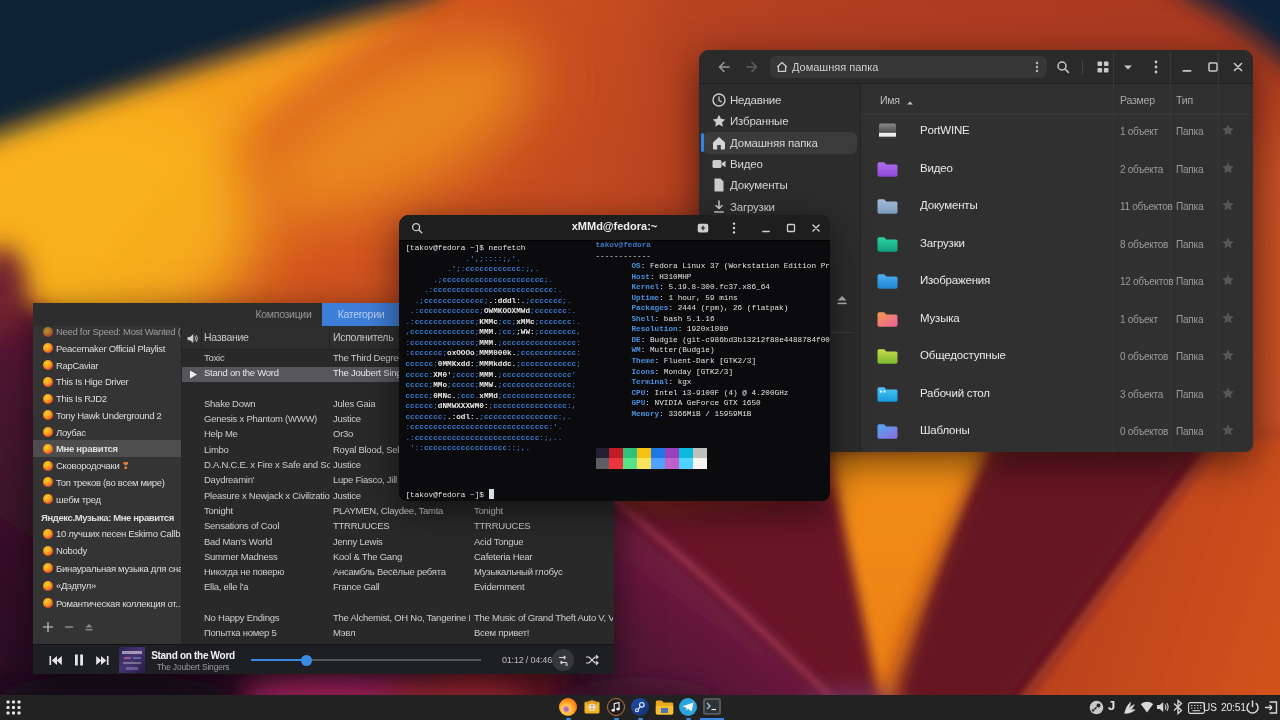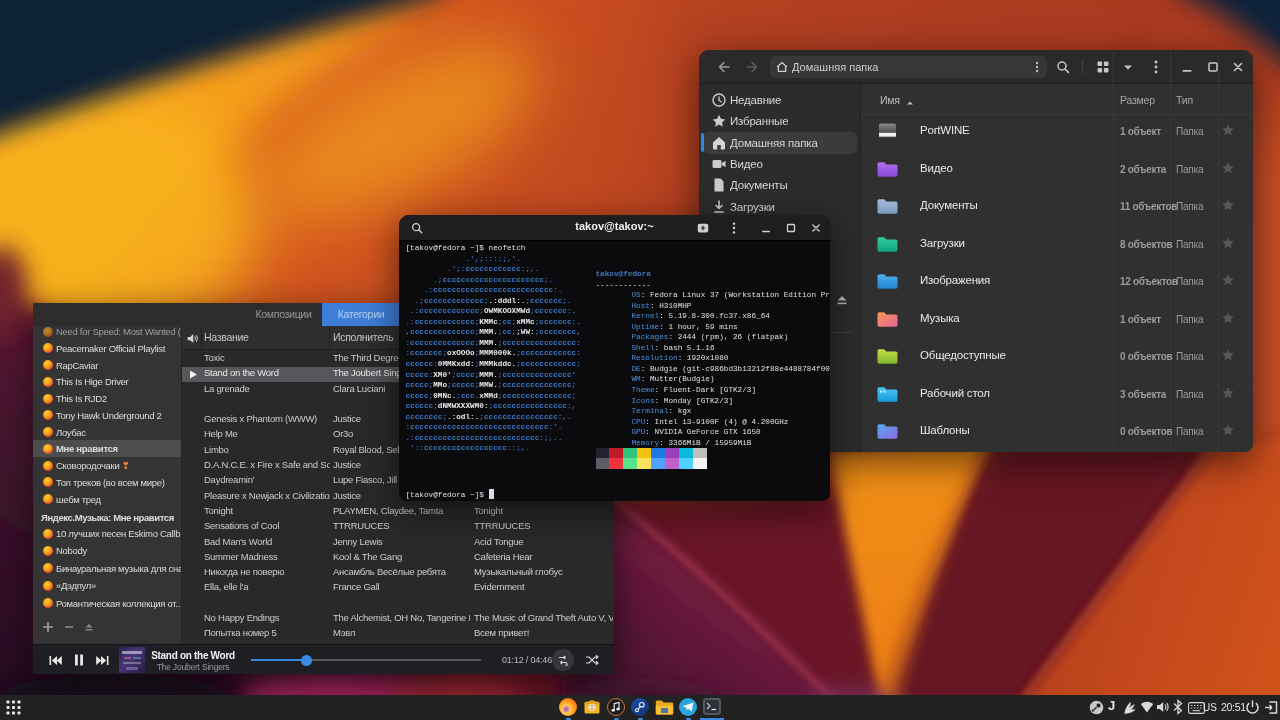--- a/index.html
+++ b/index.html
@@ -13,33 +13,33 @@
 #fm .titlebar { position:absolute; left:0; top:0; width:554px; height:34px; background:#2a2a2a; border-bottom:1px solid #1f1f1f; }
 #fm .sidebar { position:absolute; left:0; top:34px; width:162px; height:368px; background:#2c2c2c; border-right:1px solid #222; }
 #fm .srow { position:absolute; left:4px; width:154px; height:22px; border-radius:6px; color:#d6d6d6; font-size:11.5px; letter-spacing:-0.2px; line-height:22px; }
 #fm .srow .ic { position:absolute; left:8px; top:3px; width:16px; height:16px; }
 #fm .srow .lb { position:absolute; left:27px; top:0; white-space:nowrap; }
 #fm .addr { position:absolute; left:71px; top:6px; width:277px; height:22px; background:#373737; border-radius:6px; color:#cfcfcf; font-size:11px; line-height:22px; }
 #fm .colhead { position:absolute; top:34px; left:162px; width:392px; height:30px; color:#a8a8a8; font-size:10.5px; letter-spacing:-0.2px; }
 #fm .rows { position:absolute; top:64px; left:162px; width:392px; height:338px; }
 #fm .frow { position:absolute; left:0; width:392px; height:37px; }
 #fm .fname { position:absolute; left:45px; top:11px; font-size:11.5px; letter-spacing:-0.2px; color:#e8e8e8; white-space:nowrap;padding-left:14px; }
-#fm .fsize { position:absolute; left:259px; top:12.5px; font-size:10px; letter-spacing:-0.3px; color:#9b9b9b; white-space:nowrap;font-weight:bold; }
+#fm .fsize { position:absolute; left:259px; top:12.5px; font-size:10px; letter-spacing:-0.3px; color:#9b9b9b; white-space:nowrap; }
 #fm .ftype { position:absolute; left:315px; top:12.5px; font-size:10px; letter-spacing:-0.2px; color:#9b9b9b;text-align:right; }
 #fm .fstar { position:absolute; left:360px; top:10px; width:14px; height:14px; }
 #fm .ficon { position:absolute; left:16px; top:10px; width:21px; height:17px; }
 #fm .vline { position:absolute; top:2px; width:1px; height:412px; background:#383838; }
 .ibtn { position:absolute; top:5px; }
 
 #term { left:399px; top:215px; width:431px; height:286px; border-radius:10px 10px 8px 8px; background:#0b0b0d; overflow:hidden; }
 #term .titlebar { position:absolute; left:0; top:0; width:431px; height:26px; background:#1e1e1e; border-bottom:1px solid #000; }
 #term pre { font-family:"Liberation Mono", monospace; font-size:7.7px; line-height:10.55px; }
 .tb { color:#3b78c8; font-weight:bold; }
 .tw { color:#e8e8e8; font-weight:bold; }
-.lbl { color:#4a90dd; font-weight:normal;padding-left:36px; }
+.lbl { color:#4a90dd; font-weight:bold;padding-left:36px; }
 
 #mus { position:absolute; left:33px; top:303px; width:581px; height:371px; background:#2b2b2b; overflow:hidden; box-shadow:0 10px 36px rgba(0,0,0,.55); }
 #mus .tabbar { position:absolute; left:0; top:0; width:581px; height:23px; background:#2d2d2e; }
 #mus .msidebar { position:absolute; left:0; top:23px; width:149px; height:318px; background:#343434; border-right:1px solid #252525; overflow:hidden; }
 #mus .mitem { position:absolute; left:0; width:149px; height:17px; font-size:9.5px; letter-spacing:-0.3px; color:#dedede; line-height:17px; white-space:nowrap; overflow:hidden; }
 #mus .mitem .dot { position:absolute; left:10px; top:3.5px; width:10px; height:10px; border-radius:50%; background:radial-gradient(circle at 40% 35%, #f9d02a 0%, #f6a51e 38%, #ef5326 68%, #dc3820 100%); }
 #mus .mitem .t { position:absolute; left:23px; }
 #mus .thead { position:absolute; left:149px; top:23px; width:432px; height:24px; background:#2e2e2e; border-bottom:1px solid #212121; color:#c6c6c6; font-size:10.5px; letter-spacing:-0.3px; }
 #mus .trows { position:absolute; left:149px; top:47px; width:432px; height:294px; background:#292929; }
 #mus .trow { position:absolute; width:432px; height:15.3px; font-size:9.5px; letter-spacing:-0.25px; color:#cdcdcd; }
@@ -487,23 +487,23 @@
         <span class="c1">Toxic</span>
         <span class="c2">The Third Degree</span>
       </div>
     <div class="trow" style="top:16.7px;background:#57575b;color:#e8e8e8">
         <svg style="position:absolute;left:7px;top:3.5px" width="9" height="9" viewBox="0 0 9 9">
           <path d="M1 0.5 L8 4.5 L1 8.5 Z" fill="#f0f0f0"></path>
         </svg>
         <span class="c1">Stand on the Word</span>
         <span class="c2">The Joubert Singers</span>
       </div>
-    <div class="trow" style="top:32px">
-        <span class="c1">La grenade</span>
-        <span class="c2">Clara Luciani</span>
+    <div class="trow" style="top:47.3px">
+        <span class="c1">Shake Down</span>
+        <span class="c2">Jules Gaia</span>
       </div>
     <div class="trow" style="top:62.6px">
         <span class="c1">Genesis x Phantom (WWW)</span>
         <span class="c2">Justice</span>
       </div>
     <div class="trow" style="top:77.9px">
         <span class="c1">Help Me</span>
         <span class="c2">Or3o</span>
       </div>
     <div class="trow" style="top:93.2px">
@@ -601,21 +601,21 @@
       </svg>
   </div>
 </div>
 
 <div class="win" id="term">
   <div class="titlebar">
     <svg style="position:absolute;left:11px;top:6px" width="14" height="14" viewBox="0 0 16 16">
         <circle cx="7" cy="7" r="4" stroke="#d0d0d0" stroke-width="1.5" fill="none"></circle>
         <path d="M10 10 L13.4 13.4" stroke="#d0d0d0" stroke-width="1.6" stroke-linecap="round"></path>
       </svg>
-    <div style="position:absolute;left:0;top:5px;width:431px;text-align:center;color:#f0f0f0;font-size:11px;font-weight:bold">takov@takov:~</div>
+    <div style="position:absolute;left:0;top:5px;width:431px;text-align:center;color:#f0f0f0;font-size:11px;font-weight:bold">xMMd@fedora:~</div>
     <svg style="position:absolute;left:297px;top:6px" width="14" height="14" viewBox="0 0 16 16">
         <rect x="2" y="3" width="12" height="10" rx="2" fill="#cfcfcf"></rect>
         <path d="M8 5.5 V10.5 M5.5 8 H10.5" stroke="#1e1e1e" stroke-width="1.4"></path>
       </svg>
     <svg style="position:absolute;left:328px;top:6px" width="14" height="14" viewBox="0 0 16 16">
         <g fill="#cfcfcf">
           <circle cx="8" cy="3" r="1.4"></circle>
           <circle cx="8" cy="8" r="1.4"></circle>
           <circle cx="8" cy="13" r="1.4"></circle>
         </g>
@@ -643,21 +643,21 @@
 :ccccccc;<span class="tw">oxOOOo</span>;<span class="tw">MMM000k.</span>;cccccccccccc:
 cccccc:<span class="tw">0MMKxdd:</span>;<span class="tw">MMMkddc.</span>;cccccccccccc;
 ccccc:<span class="tw">XM0'</span>;cccc;<span class="tw">MMM.</span>;ccccccccccccccc'
 ccccc;<span class="tw">MMo</span>;ccccc;<span class="tw">MMW.</span>;ccccccccccccccc;
 ccccc;<span class="tw">0MNc.</span>;ccc.<span class="tw">xMMd</span>;ccccccccccccccc;
 cccccc;<span class="tw">dNMWXXXWM0:</span>;cccccccccccccccc:,
 cccccccc;<span class="tw">.:odl:.</span>;cccccccccccccccc:,.
 :cccccccccccccccccccccccccccccc:'.
 .:ccccccccccccccccccccccccccc:;,..
  '::cccccccccccccccccc::;,.</pre>
-  <pre style="position:absolute;left:196.5px;top:54px;color:#e0e0e0"><span class="tb">takov@fedora</span>
+  <pre style="position:absolute;left:196.5px;top:25px;color:#e0e0e0"><span class="tb">takov@fedora</span>
 ------------
 <span class="lbl">OS</span>: Fedora Linux 37 (Workstation Edition Prerele
 <span class="lbl">Host</span>: H310MHP
 <span class="lbl">Kernel</span>: 5.19.8-300.fc37.x86_64
 <span class="lbl">Uptime</span>: 1 hour, 59 mins
 <span class="lbl">Packages</span>: 2444 (rpm), 26 (flatpak)
 <span class="lbl">Shell</span>: bash 5.1.16
 <span class="lbl">Resolution</span>: 1920x1080
 <span class="lbl">DE</span>: Budgie (git-c986bd3b13212f88e4488784f00a1cf5
 <span class="lbl">WM</span>: Mutter(Budgie)

